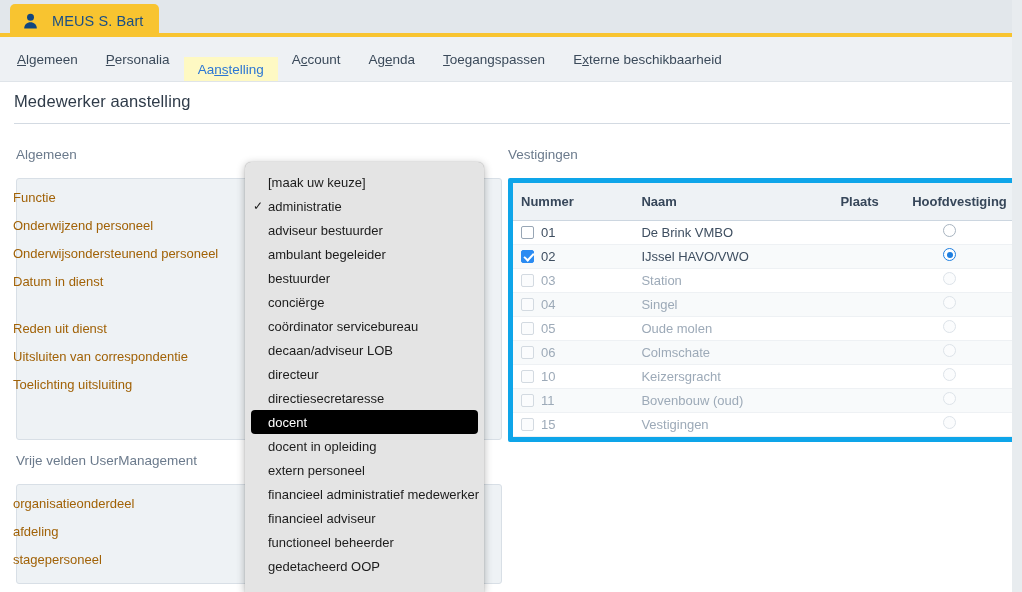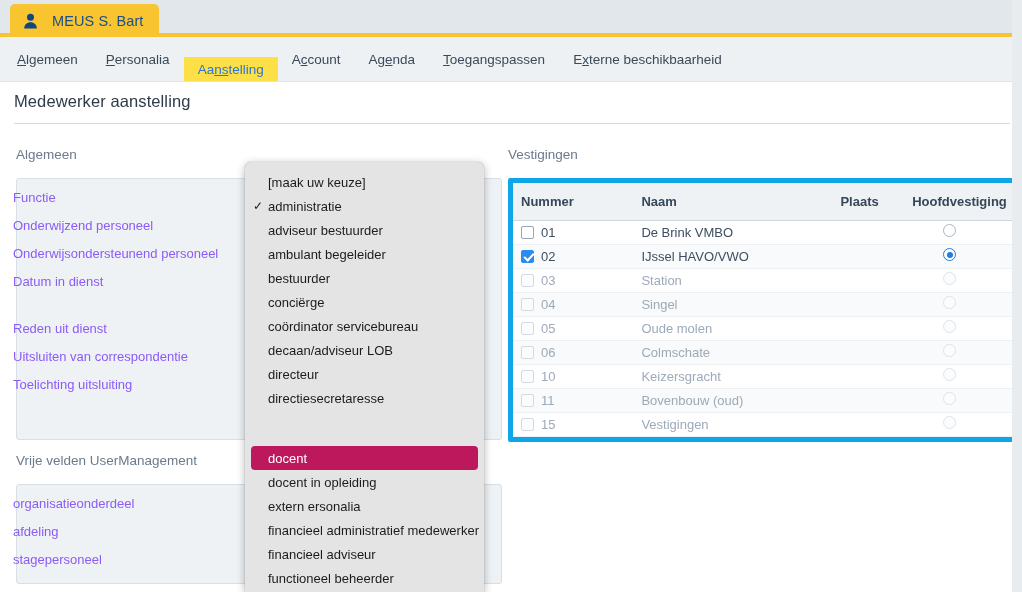--- a/index.html
+++ b/index.html
@@ -63,21 +63,21 @@
   .tab {
     display: flex;
     align-items: center;
     padding: 0 14px;
     font-size: 13.5px;
     color: #3b4a5a;
     cursor: pointer;
     white-space: nowrap;
   }
   .tab.active {
-    background: #fde047;
+    background: #fef9c3;
     color: #2c77d4;
     margin-top: 20px;
   }
   .tab .ul { text-decoration: underline; }
 
   
   .page-title {
     position: absolute;
     left: 14px; top: 92px;
     font-size: 16.5px;
@@ -108,21 +108,21 @@
     border: 1px solid #d8dfe6;
     border-radius: 3px;
   }
   #panel-algemeen { left: 16px; top: 178px; width: 486px; height: 262px; }
   #panel-vrije    { left: 16px; top: 484px; width: 486px; height: 100px; }
 
   .field-row {
     position: absolute;
     left: 13px;
     font-size: 13px;
-    color: #8b5cf6;
+    color: #a16207;
     white-space: nowrap;
   }
 
   
   .dropdown {
     position: absolute;
     left: 245px; top: 162px;
     width: 239px;
     height: 430px;
     background: #e4e4e4;
@@ -145,23 +145,22 @@
     cursor: default;
   }
   .dd-item .check {
     position: absolute;
     left: 2px;
     font-size: 12px;
     line-height: 1;
     color: #1c1c1c;
   }
   .dd-item.selected {
-    background: #be185d;
+    background: #000000;
     color: #ffffff;
-    margin-top: 36px;
   }
 
   
   .table-wrap {
     position: absolute;
     left: 508px; top: 178px;
     width: 576px;
     border: 5px solid #0ea5e9;
     border-radius: 2px;
     background: #ffffff;
@@ -416,21 +415,21 @@
       <div class="dd-item">
         <span>directiesecretaresse</span>
       </div>
       <div class="dd-item selected">
         <span>docent</span>
       </div>
       <div class="dd-item">
         <span>docent in opleiding</span>
       </div>
       <div class="dd-item">
-        <span>extern ersonalia</span>
+        <span>extern personeel</span>
       </div>
       <div class="dd-item">
         <span>financieel administratief medewerker</span>
       </div>
       <div class="dd-item">
         <span>financieel adviseur</span>
       </div>
       <div class="dd-item">
         <span>functioneel beheerder</span>
       </div>

